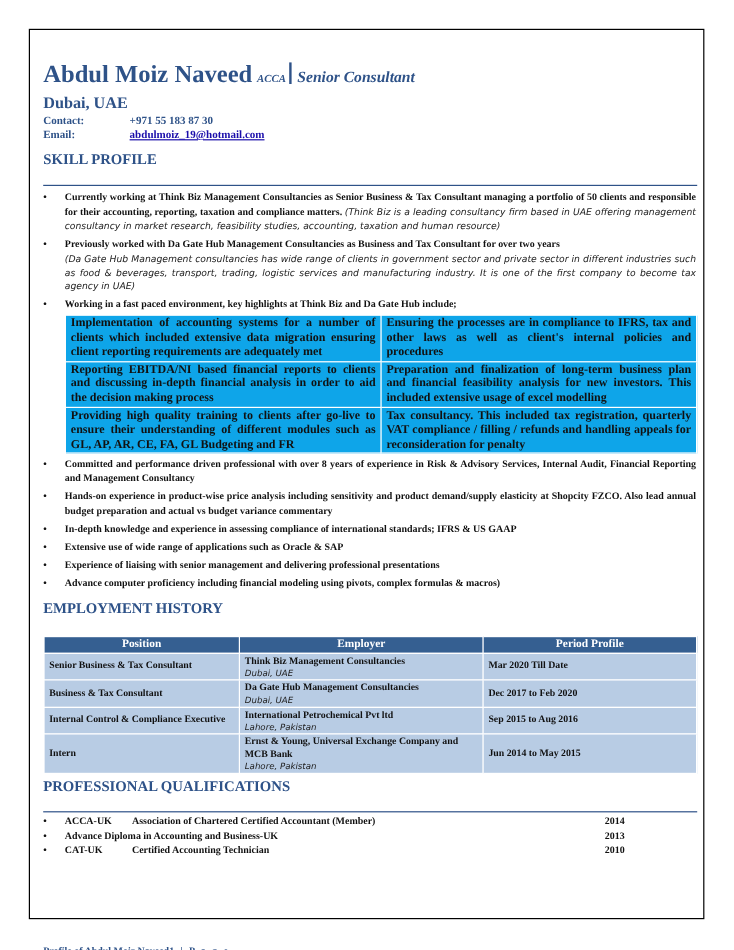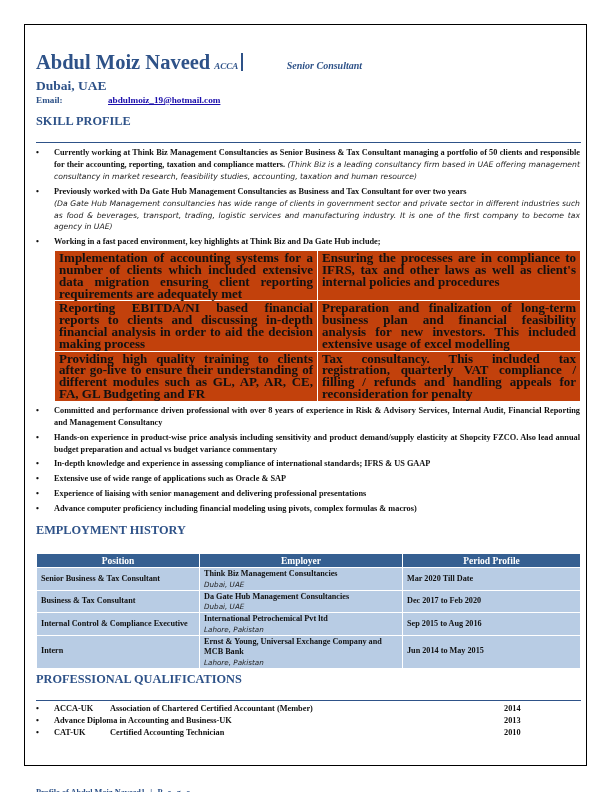--- a/index.html
+++ b/index.html
@@ -6,39 +6,39 @@
   body { width:612px; height:792px; position:relative; overflow:hidden;
          font-family:"DejaVu Serif", serif; color:#111; }
   .page-border { position:absolute; left:24px; top:24px; width:563px; height:742px;
                  border:1px solid #000; box-sizing:border-box; }
   .content { position:absolute; left:36px; top:50px; width:544px; }
   .name-line { font-family:"Liberation Serif", serif; font-weight:bold; font-size:20.5px;
                color:#2e5288; line-height:24px; height:24px; white-space:nowrap; }
   .name-line .cred { font-style:italic; font-size:9px; font-family:"Liberation Serif", serif; margin-left:4px; }
   .name-line .sep { display:inline-block; width:1.5px; height:18px; background:#2e5288;
                     vertical-align:-2px; margin:0 5px 0 3px; }
-  .name-line .role { font-style:italic; font-size:10px; font-family:"Liberation Serif", serif;margin-left:39px; }
+  .name-line .role { font-style:italic; font-size:13px; font-family:"Liberation Serif", serif; }
   .city { font-family:"Liberation Serif", serif; font-weight:bold; font-size:13.5px; color:#2e5288;
           margin-top:4px; line-height:16px; }
   .contact-row { font-size:9.2px; line-height:12px; font-family:"Liberation Serif", serif; display:flex; }
   .contact-row .lbl { width:72px; font-weight:bold; color:#2e5288; }
   .contact-row .val { font-weight:bold; color:#2e5288; }
   .contact-row a { color:#1a0dab; text-decoration:underline; font-weight:bold; }
   .section-title { font-family:"Liberation Serif", serif; font-weight:bold; font-size:12.3px;
                    color:#2e5288; border-bottom:1.5px solid #2e5288; line-height:15px;
                    padding-bottom:13px; width:545px; }
   ul.bullets { list-style:none; margin:0; padding:0; }
   ul.bullets li { position:relative; padding-left:18px; font-size:8.3px; line-height:11.9px;
                   text-align:justify; font-family:"Liberation Serif", serif; font-weight:bold; color:#111; }
   ul.bullets li::before { content:"•"; position:absolute; left:0; top:0; font-weight:bold; }
   ul.bullets li .note { font-weight:normal; font-style:italic; font-family:"DejaVu Sans", sans-serif;
                         font-size:7.7px; color:#222; }
   ul.bullets li .note-block { display:block; }
   .hl-table { margin-left:18px; width:527px; border-collapse:collapse; margin-top:2px; margin-bottom:3px; }
-  .hl-table td { background:#c2410c; border:1px solid #fff; font-size:13px; line-height:11.8px;
+  .hl-table td { background:#0ea5e9; border:1px solid #fff; font-size:10px; line-height:11.8px;
                  padding:1px 4px 1px 4px; vertical-align:top; text-align:justify; width:50%;
                  font-family:"Liberation Serif", serif; font-weight:bold; color:#111; }
   .emp-table { width:545px; border-collapse:collapse; margin-top:2px; }
   .emp-table th { background:#355f91; color:#fff; font-family:"Liberation Serif", serif; font-size:9.5px;
                   font-weight:bold; height:13px; padding:0; border:1px solid #fff; }
   .emp-table td { background:#b8cce4; border:1px solid #fff; font-family:"Liberation Serif", serif;
                   font-weight:bold; font-size:8.2px; line-height:10.5px; padding:1px 4px; vertical-align:middle; color:#111; }
   .emp-table td.period { }
   .emp-table .loc { display:block; font-weight:normal; font-style:italic; font-family:"DejaVu Sans", sans-serif;
                     font-size:7.2px; color:#222; line-height:9px; }
@@ -57,20 +57,24 @@
 <body>
 
 <div class="page-border"></div>
 
 <div class="content">
 
   <div class="name-line">
     <span>Abdul Moiz Naveed</span><span class="cred">ACCA</span><span class="sep"></span><span class="role">Senior Consultant</span>
   </div>
   <div class="city">Dubai, UAE</div>
+  <div class="contact-row">
+    <span class="lbl">Contact:</span>
+    <span class="val">+971 55 183 87 30</span>
+  </div>
   <div class="contact-row">
     <span class="lbl">Email:</span>
     <a>abdulmoiz_19@hotmail.com</a>
   </div>
 
   <div class="section-title" style="margin-top:8px;">SKILL PROFILE</div>
 
   <ul class="bullets" style="margin-top:4px;">
     <li>
       <span>Currently working at Think Biz Management Consultancies as Senior Business &amp; Tax Consultant managing a portfolio of 50 clients and responsible for their accounting, reporting, taxation and compliance matters.</span>

